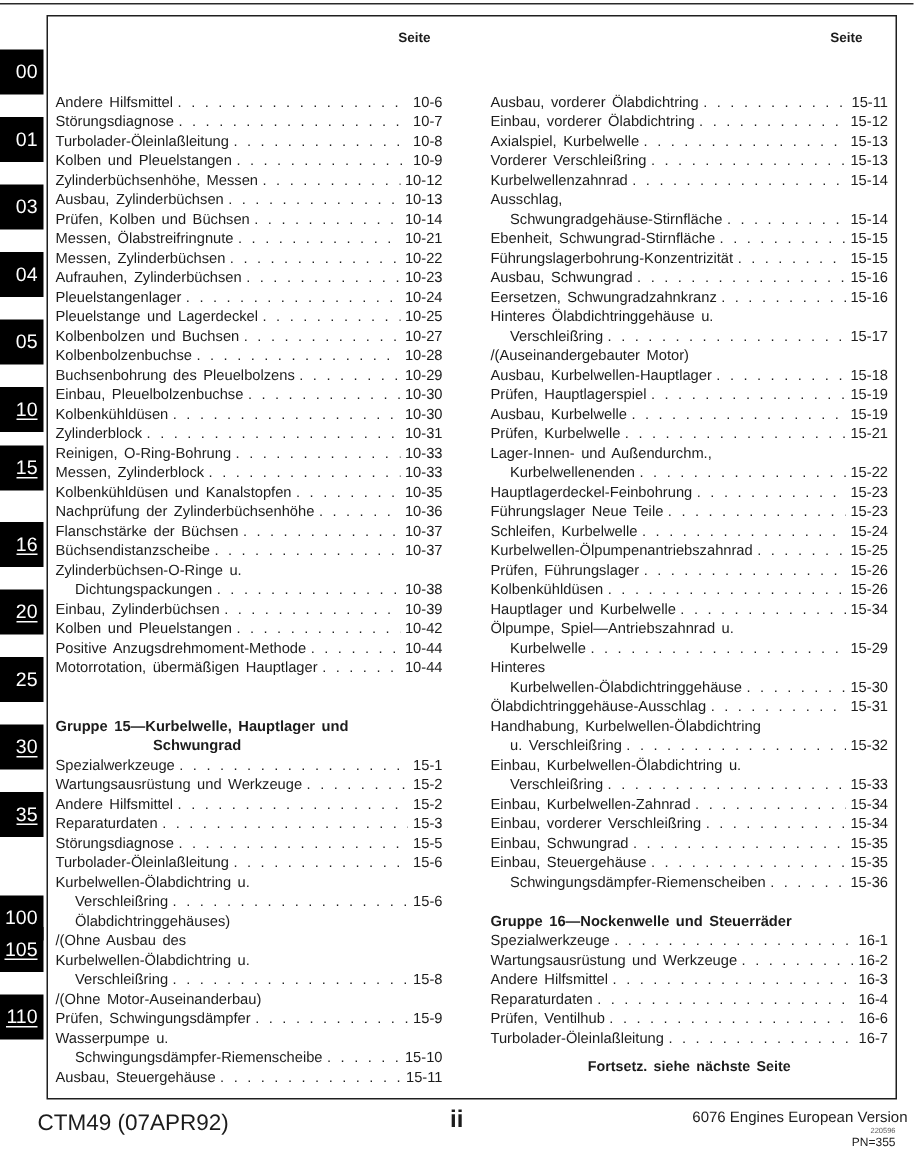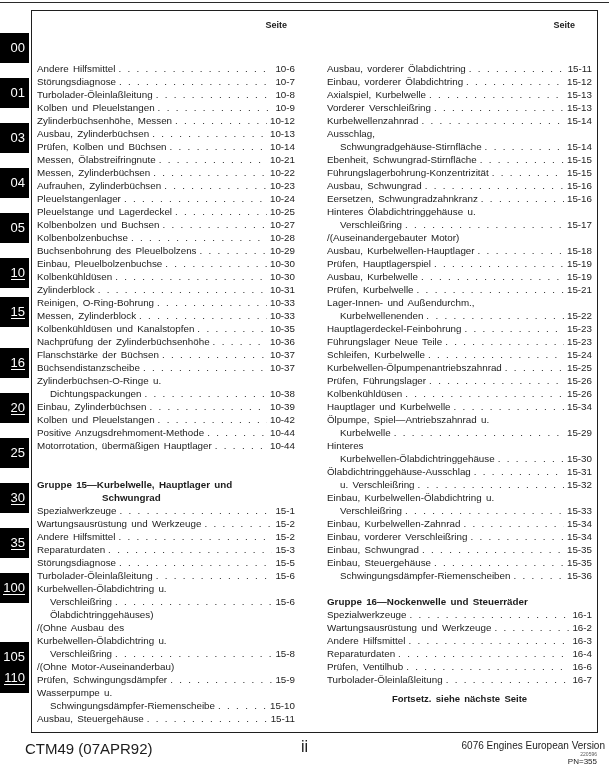--- a/index.html
+++ b/index.html
@@ -32,21 +32,21 @@
   .row{display:flex;white-space:nowrap;word-spacing:1.6px;}
   .row .t{flex:0 0 auto;}
   .row .dots{flex:1 1 auto;overflow:hidden;margin:0 3px;letter-spacing:1px;}
   .row .p{flex:0 0 auto;}
   .row.ind{padding-left:13px;}
   .hdr{font-weight:bold;white-space:nowrap;word-spacing:1.6px;}
   .hdr.ind2{padding-left:65px;}
   .note{font-weight:bold;font-size:9.5px;text-align:center;padding-top:6px;word-spacing:1.6px;}
   
   .f-left{position:absolute;left:25px;top:740px;font-size:15px;}
-  .f-center{position:absolute;left:0;width:609px;top:738px;text-align:center;font-weight:normal;font-size:16px;}
+  .f-center{position:absolute;left:0;width:609px;top:738px;text-align:center;font-weight:bold;font-size:16px;}
   .f-right{position:absolute;right:4px;top:740px;font-size:10px;text-align:right;padding-left:44px;}
   .f-num{position:absolute;right:12px;top:751px;font-size:5px;color:#5a5a5a;}
   .f-pn{position:absolute;right:12px;top:757px;font-size:8px;}
 </style>
 </head>
 <body>
 
 <div class="scan-edge"></div>
 
 <div class="sheet"></div>
@@ -81,24 +81,24 @@
     </div>
     <div class="tab" style="top: 438px;">
       <span class="lbl">25</span>
     </div>
     <div class="tab" style="top: 483px;">
       <span class="lbl u">30</span>
     </div>
     <div class="tab" style="top: 528px;">
       <span class="lbl u">35</span>
     </div>
-    <div class="tab" style="top: 573px;">
+    <div class="tab" style="top: 597px;">
       <span class="lbl u">100</span>
     </div>
-    <div class="tab" style="top: 618px; margin-top: 24px;">
+    <div class="tab" style="top: 618px;">
       <span class="lbl u">105</span>
     </div>
     <div class="tab" style="top: 663px;">
       <span class="lbl u">110</span>
     </div>
   </div>
 
 <div class="seite l">Seite</div>
 <div class="seite r">Seite</div>
 
@@ -469,20 +469,23 @@
     </div>
     <div class="row ind">
       <span class="t">Kurbelwellen-Ölabdichtringgehäuse</span>
       <span class="dots">. . . . . . . . . . . . . . . . . . . . . . . . . . . . . . . . . . . . . . . . . . . . . . . . . . . . . . . . . . . . . . . . . . . . . . . . . . . . . . . . </span>
       <span class="p">15-30</span>
     </div>
     <div class="row">
       <span class="t">Ölabdichtringgehäuse-Ausschlag</span>
       <span class="dots">. . . . . . . . . . . . . . . . . . . . . . . . . . . . . . . . . . . . . . . . . . . . . . . . . . . . . . . . . . . . . . . . . . . . . . . . . . . . . . . . </span>
       <span class="p">15-31</span>
+    </div>
+    <div class="row">
+      <span class="t">Handhabung, Kurbelwellen-Ölabdichtring</span>
     </div>
     <div class="row ind">
       <span class="t">u. Verschleißring</span>
       <span class="dots">. . . . . . . . . . . . . . . . . . . . . . . . . . . . . . . . . . . . . . . . . . . . . . . . . . . . . . . . . . . . . . . . . . . . . . . . . . . . . . . . </span>
       <span class="p">15-32</span>
     </div>
     <div class="row">
       <span class="t">Einbau, Kurbelwellen-Ölabdichtring u.</span>
     </div>
     <div class="row ind">

